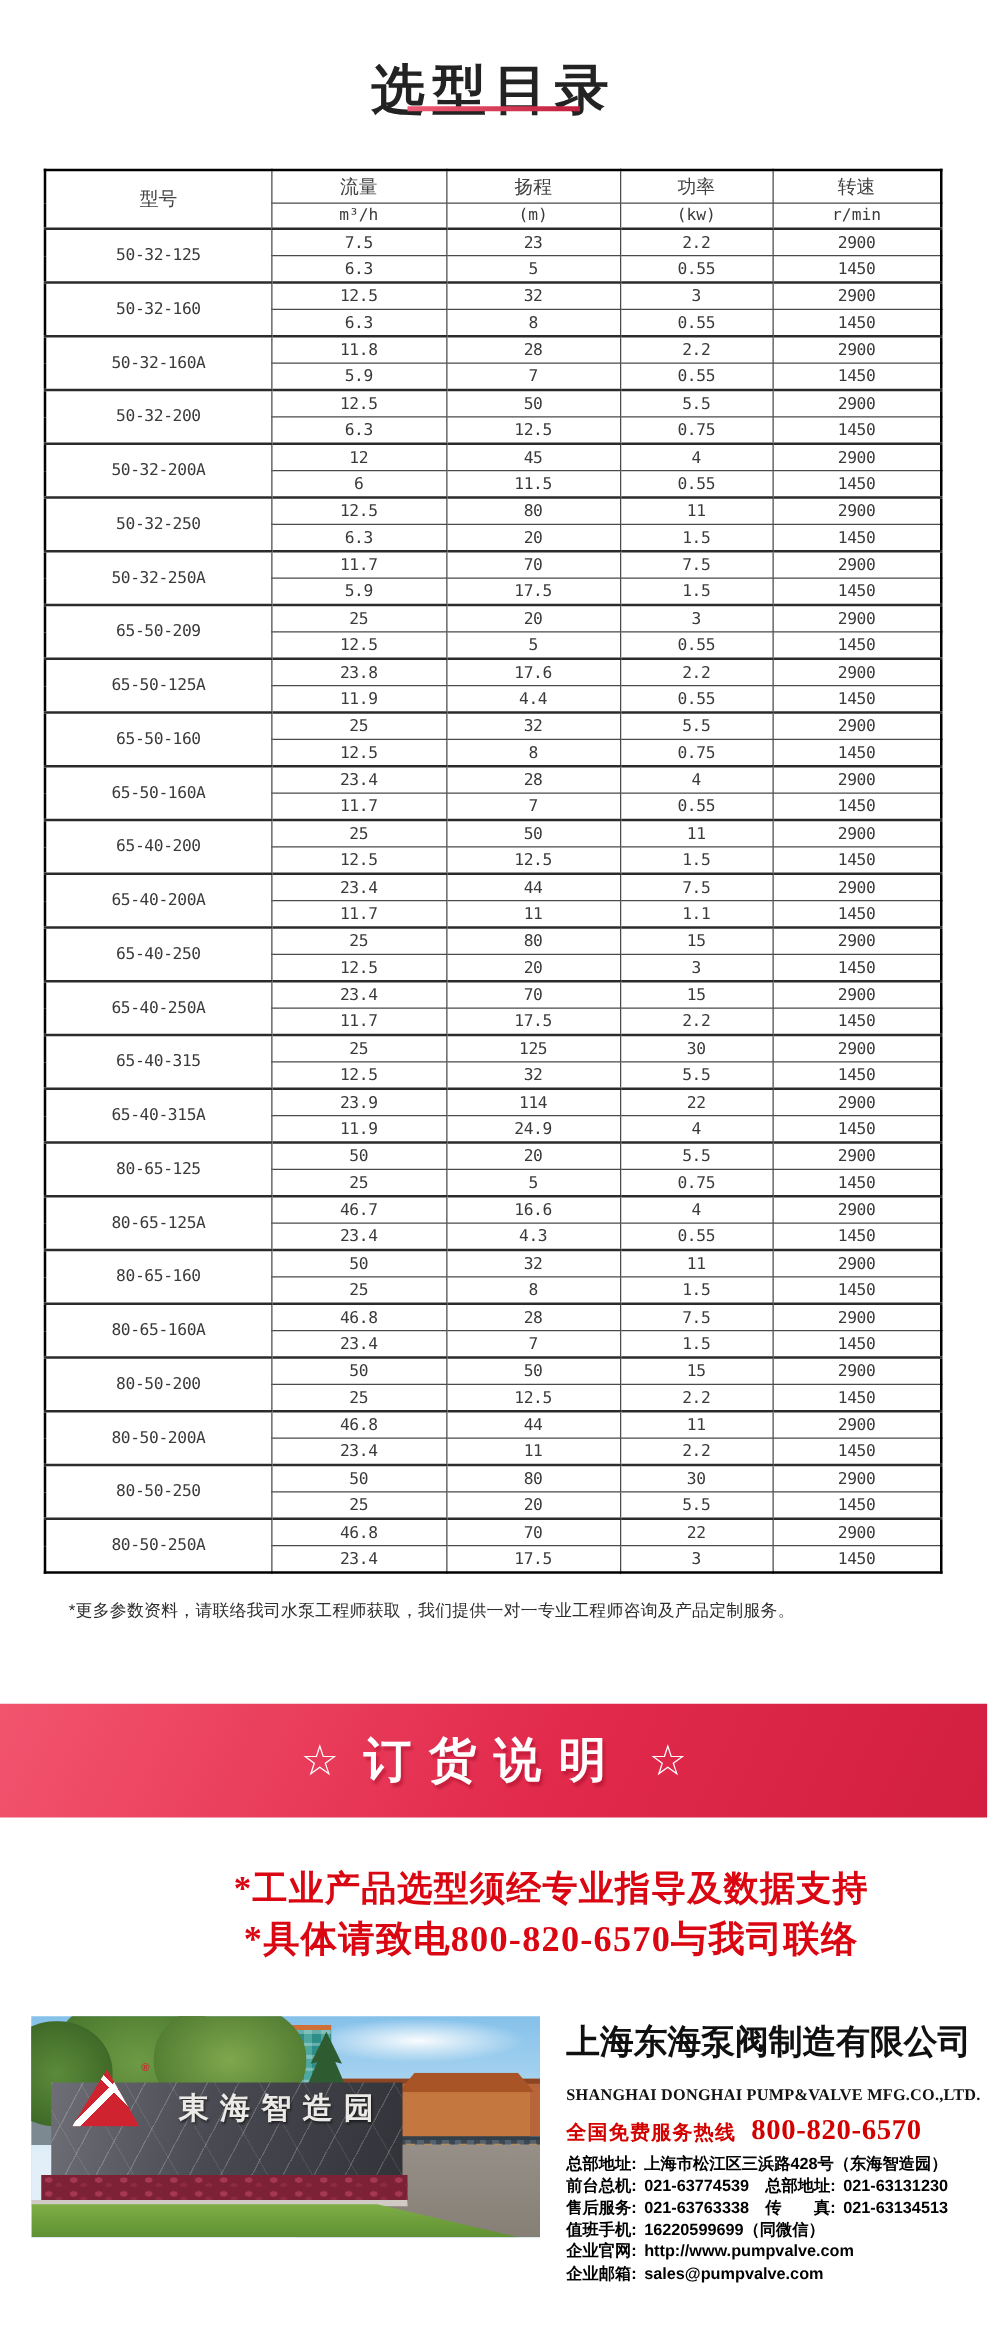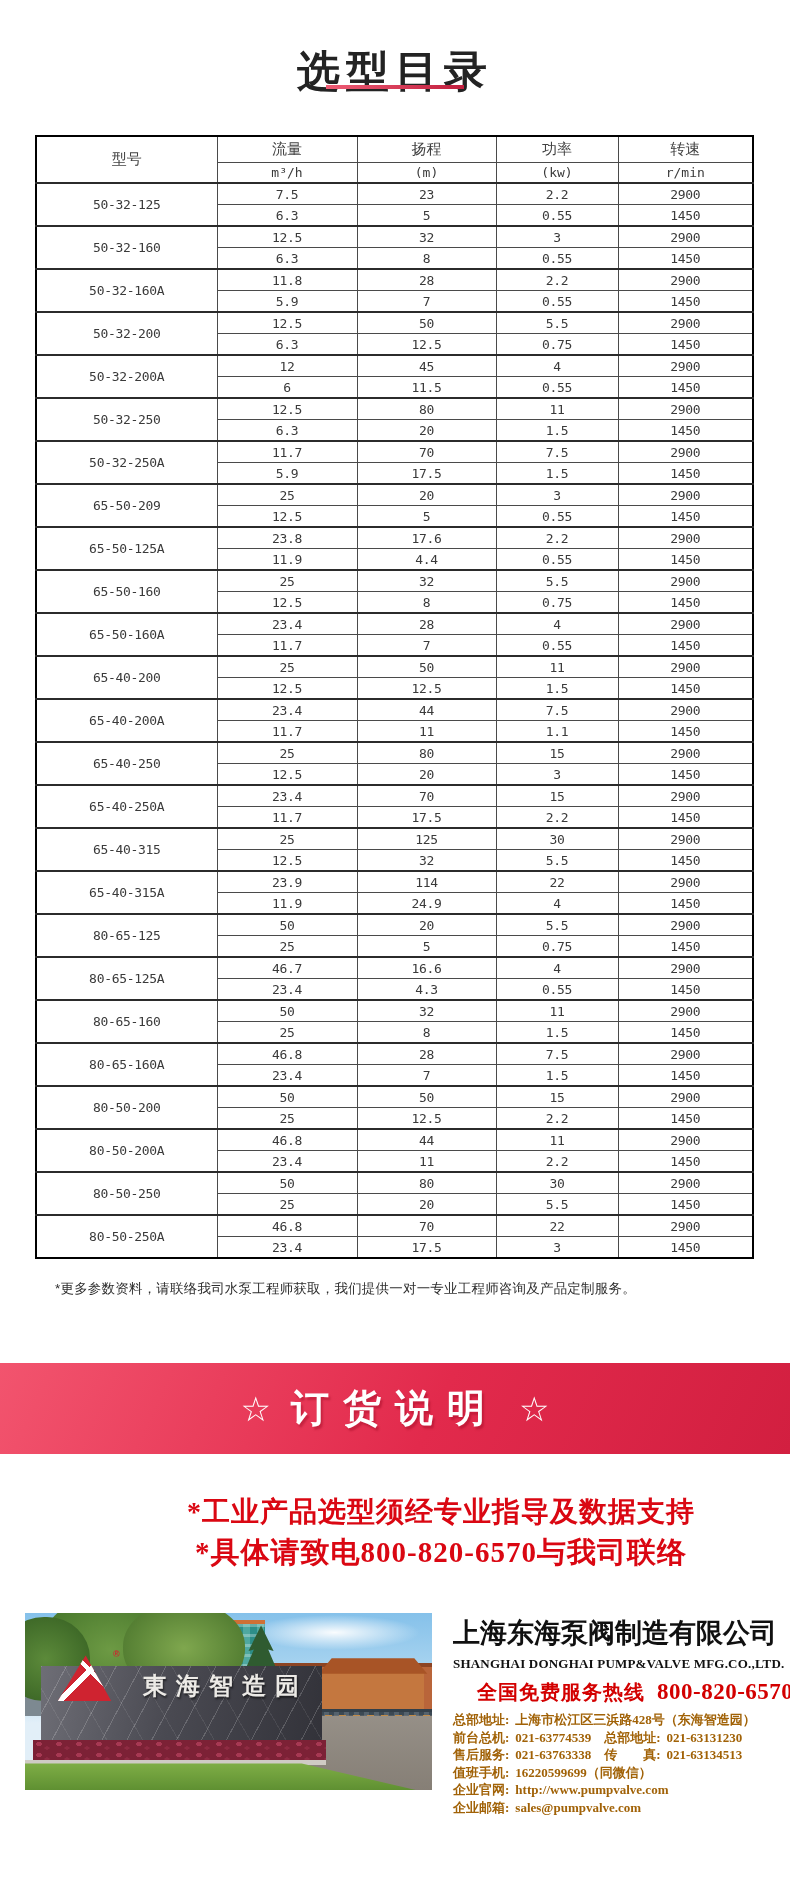--- a/index.html
+++ b/index.html
@@ -88,27 +88,27 @@
     background-size:20px 11px;}
   .ph-curb{left:0;top:83%;width:74%;height:3%;background:#cfcbc4;}
   .ph-lawn{left:0;top:85%;width:100%;height:15%;
     background:linear-gradient(180deg,#7fae46,#5f9032);
     clip-path:polygon(0 0,68% 0,96% 100%,0 100%);}
 
   
   .company{position:absolute;left:453px;top:1615px;width:325px;}
   .company-name-cn{font-size:27px;font-weight:900;color:#101010;white-space:nowrap;}
   .company-name-en{font-size:13px;font-weight:bold;font-family:"Liberation Serif",serif;
-    color:#111;margin-top:5px;letter-spacing:0.2px;white-space:nowrap;}
+    color:#111;margin-top:17px;letter-spacing:0.2px;white-space:nowrap;}
   .hotline{margin-top:7px;margin-bottom:5px;color:#d30000;font-family:"Liberation Serif",serif;
     font-weight:bold;white-space:nowrap;}
-  .hotline .h-label{font-size:20px;letter-spacing:1px;margin-left:24px;}
+  .hotline .h-label{font-size:16px;letter-spacing:1px;}
   .hotline .h-number{font-size:23px;margin-left:8px;letter-spacing:0.5px;}
-  .contact-line{font-family:Liberation Serif, serif;font-weight:bold;font-size:13px;
-    color:#a16207;line-height:17.5px;white-space:nowrap;}
+  .contact-line{font-family:Liberation Sans, sans-serif;font-weight:bold;font-size:13px;
+    color:#000000;line-height:17.5px;white-space:nowrap;}
   .contact-line .c-label{margin-right:6px;}
   .contact-line .c2{margin-left:13px;}
 </style>
 </head>
 <body>
 
 <div class="page">
 
   <h1 class="page-title">选型目录</h1>
   <div class="title-divider"></div>

